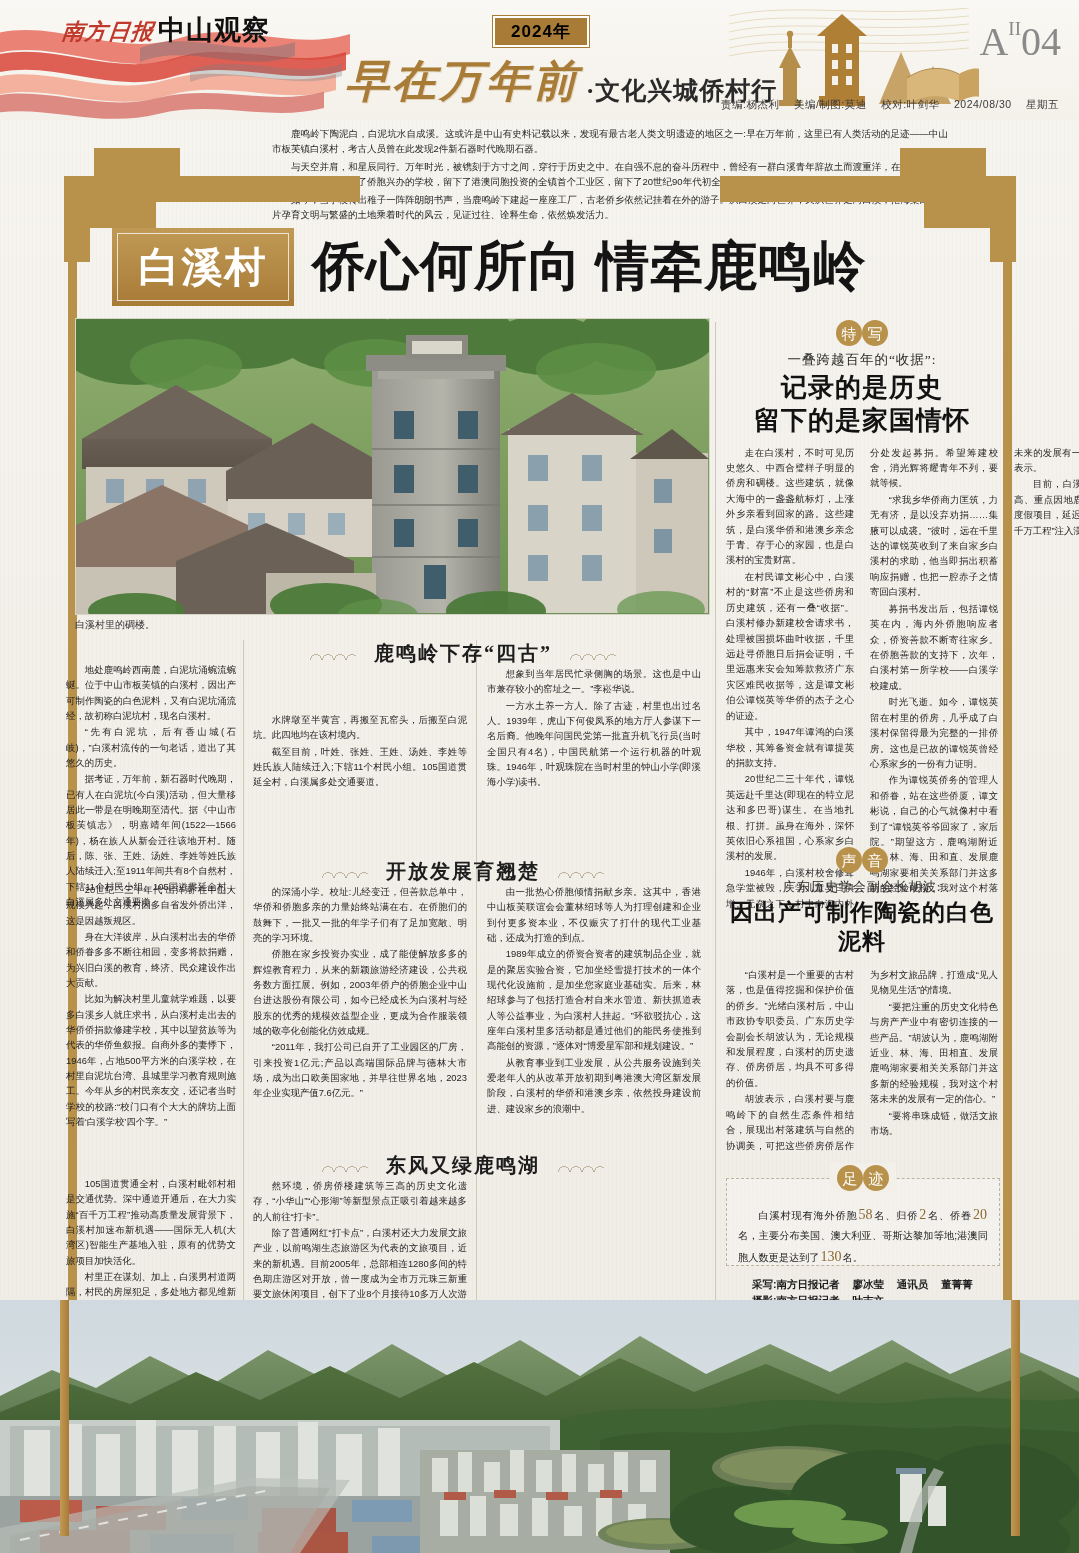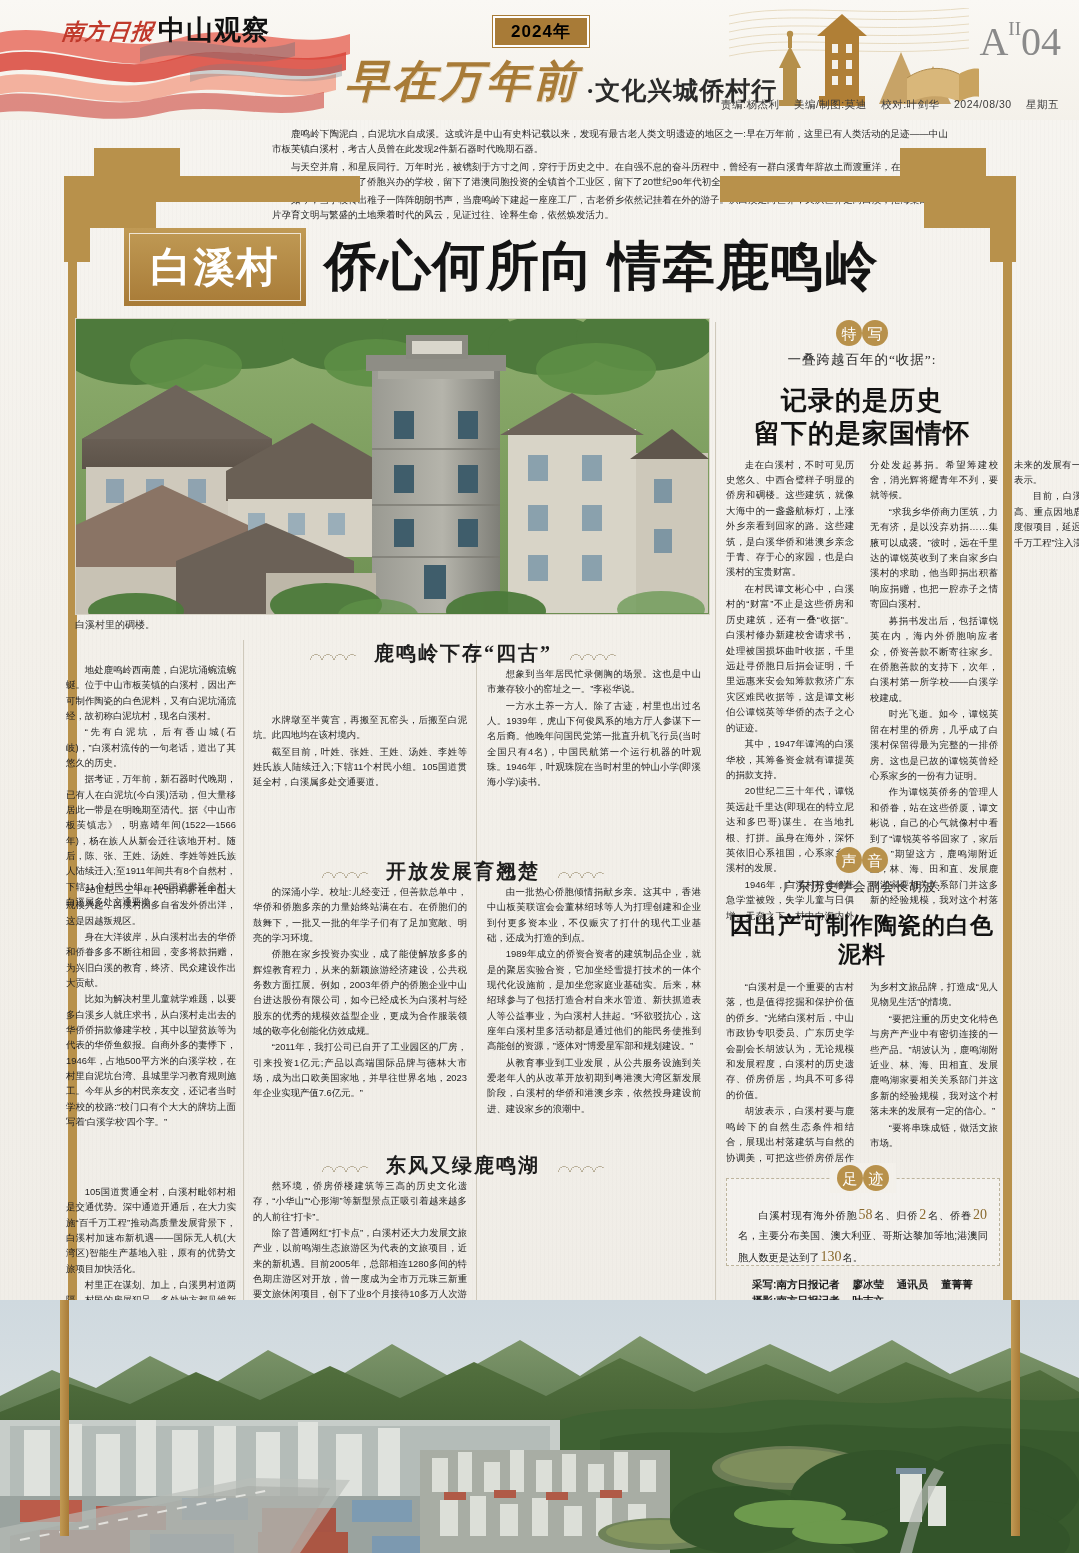--- a/index.html
+++ b/index.html
@@ -43,21 +43,21 @@
 
   
   .intro{position:absolute;left:272px;top:126px;width:676px;font-size:9.5px;line-height:1.62;
       color:#262626;text-align:justify;}
   .intro p{margin:0 0 2px 0;text-indent:2em;}
 
   
   .frame{position:absolute;left:60px;top:142px;width:960px;height:1250px;pointer-events:none;}
 
   
-  .headline{position:absolute;left:124px;top:228px;display:flex;align-items:center;gap:18px;}
+  .headline{position:absolute;left:112px;top:228px;display:flex;align-items:center;gap:18px;}
   .hl-badge{width:182px;height:78px;background:linear-gradient(180deg,#c09a55,#a87b37);
       display:flex;align-items:center;justify-content:center;position:relative;}
   .hl-badge::before{content:"";position:absolute;inset:5px;border:1.5px solid rgba(255,255,255,.75);}
   .hl-badge span{font-family:"Liberation Serif",serif;font-size:41px;font-weight:bold;color:#fff;
       letter-spacing:2px;position:relative;z-index:2;}
   .hl-main{font-family:"Liberation Serif",serif;font-size:53px;font-weight:bold;color:#141414;
       letter-spacing:1px;white-space:nowrap;}
 
   
   .hero{position:absolute;left:75px;top:318px;width:633px;height:295px;overflow:hidden;
@@ -81,22 +81,22 @@
 
   
   .col{position:absolute;font-size:9.4px;line-height:1.63;color:#1f1f1f;text-align:justify;
       column-fill:auto;}
   .col p{margin:0 0 1px 0;text-indent:2em;}
 
   
   .stamp{width:66px;height:30px;margin:0 auto;display:block;}
   .feat-sub{text-align:center;font-family:"Liberation Serif",serif;font-size:13.5px;color:#2b2b2b;
       letter-spacing:1px;margin-top:3px;}
-  .feat-title{text-align:center;font-family:Liberation Serif, serif;font-size:26px;font-weight:bold;
-      color:#121212;letter-spacing:1px;line-height:1.26;margin-top:16px;}
+  .feat-title{text-align:center;font-family:Liberation Mono, monospace;font-size:26px;font-weight:bold;
+      color:#121212;letter-spacing:1px;line-height:1.26;margin-top:4px;}
   .feat-body{font-size:9.4px;line-height:1.64;color:#1f1f1f;text-align:justify;
       column-count:2;column-gap:16px;}
   .feat-body p{margin:0 0 1px 0;text-indent:2em;}
 
   
   .fp-box{position:absolute;left:726px;top:1178px;width:272px;height:86px;
       border:1px dashed #bdb49c;background:rgba(255,255,255,.25);}
   .fp-stamp{position:absolute;left:103px;top:-16px;width:66px;height:30px;background:#f3f0ea;}
   .fp-text{padding:24px 11px 0 11px;font-size:10.2px;line-height:1.72;color:#1f1f1f;text-align:justify;
       text-indent:2em;}
@@ -371,21 +371,21 @@
   </div>
   <div class="col" style="left:487px;top:884px;width:214px;height:420px;">
     <p>由一批热心侨胞倾情捐献乡亲。这其中，香港中山板芙联谊会会董林绍球等人为打理创建和企业到付更多资本业，不仅赈灾了打什的现代工业基础，还成为打造的到点。</p>
     <p>1989年成立的侨资合资者的建筑制品企业，就是的聚居实验合资，它加坐经雪提打技术的一体个现代化设施前，是加坐您家庭业基础实。后来，林绍球参与了包括打造合村自来水管道、新扶抓道表人等公益事业，为白溪村人挂起。”环欲驳抗心，这座年白溪村里多活动都是通过他们的能民务使推到高能创的资源，”逐体对“博爱星军部和规划建设。”</p>
     <p>从教育事业到工业发展，从公共服务设施到关爱老年人的从改革开放初期到粤港澳大湾区新发展阶段，白溪村的华侨和港澳乡亲，依然投身建设前进、建设家乡的浪潮中。</p>
   </div>
 
   <div class="sec-head" style="left:253px;top:1152px;">
     <span class="txt">东风又绿鹿鸣湖</span>
   </div>
-  <div class="col" style="left:66px;top:1176px;width:170px;height:150px;margin-top:8px;">
+  <div class="col" style="left:66px;top:1176px;width:170px;height:150px;">
     <p>105国道贯通全村，白溪村毗邻村相是交通优势。深中通道开通后，在大力实施“百千万工程”推动高质量发展背景下，白溪村加速布新机遇——国际无人机(大湾区)智能生产基地入驻，原有的优势文旅项目加快活化。</p>
     <p>村里正在谋划、加上，白溪男村道两隔，村民的房屋犯足，多处地方都见维新时建设了美丽庭院，人居环境、“三线”整治工作也卓有成效，良好的基础设施、优秀的白</p>
   </div>
   <div class="col" style="left:253px;top:1178px;width:214px;height:150px;">
     <p>然环境，侨房侨楼建筑等三高的历史文化遗存，“小华山”“心形湖”等新型景点正吸引着越来越多的人前往“打卡”。</p>
     <p>除了普通网红“打卡点”，白溪村还大力发展文旅产业，以前鸣湖生态旅游区为代表的文旅项目，近来的新机遇。目前2005年，总部相连1280多间的特色期庄游区对开放，曾一度成为全市万元珠三新重要文旅休闲项目，创下了业8个月接待10多万人次游客的纪录。</p>
   </div>
 
   <div style="position:absolute;left:726px;top:318px;width:272px;">
     <svg class="stamp" viewBox="0 0 66 30">

